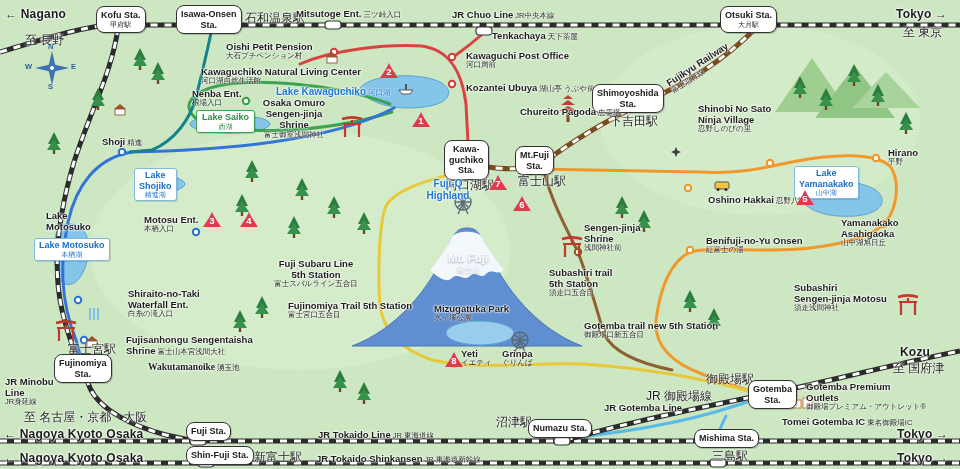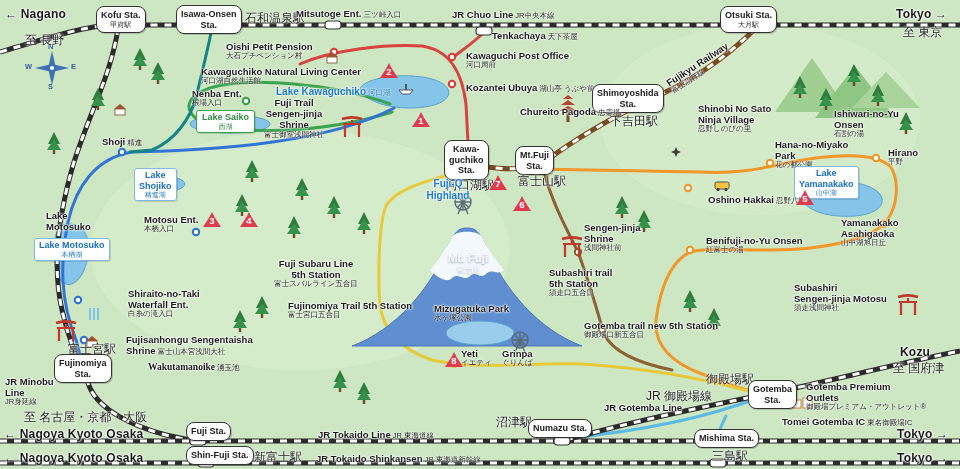--- a/index.html
+++ b/index.html
@@ -306,34 +306,29 @@
         <div class="jp">下吉田駅</div>
       </div>
       <div class="label style-plain" style="left: 520px; top: 106px; text-align: right;">
         <div class="en">Chureito Pagoda<span class="jp"> 忠霊塔</span></div>
       </div>
       <div class="label style-plain" style="left: 698px; top: 103px;">
         <div class="en">Shinobi No Sato</div>
         <div class="en">Ninja Village</div>
         <div class="jp">忍野しのびの里</div>
       </div>
-      <div class="label style-plain" style="left: 834px; top: 108px;">
-        <div class="en">Ishiwari-no-Yu</div>
-        <div class="en">Onsen</div>
-        <div class="jp">石割の湯</div>
-      </div>
       <div class="label style-plain" style="left: 192px; top: 88px;">
         <div class="en">Nenba Ent.</div>
         <div class="jp">根場入口</div>
       </div>
       <div class="label style-blue" style="left: 276px; top: 86px;">
         <div class="en">Lake Kawaguchiko<span class="jp"> 河口湖</span></div>
       </div>
       <div class="label style-plain" style="left: 244px; top: 97px; width: 100px; white-space: normal; text-align: center;">
-        <div class="en">Fuji Trail</div>
+        <div class="en">Osaka Omuro</div>
         <div class="en">Sengen-jinja</div>
         <div class="en">Shrine</div>
         <div class="jp">富士御室浅間神社</div>
       </div>
       <div class="label style-greenbox" style="left: 196px; top: 110px;">
         <div class="en">Lake Saiko</div>
         <div class="jp">西湖</div>
       </div>
       <div class="label style-plain" style="left: 102px; top: 136px;">
         <div class="en">Shoji<span class="jp"> 精進</span></div>
@@ -345,25 +340,20 @@
       </div>
       <div class="label style-jp" style="left: 446px; top: 178px;">
         <div class="jp">河口湖駅</div>
       </div>
       <div class="label style-box" style="left: 515px; top: 146px;">
         <div class="en">Mt.Fuji</div>
         <div class="en">Sta.</div>
       </div>
       <div class="label style-jp" style="left: 518px; top: 174px;">
         <div class="jp">富士山駅</div>
-      </div>
-      <div class="label style-plain" style="left: 775px; top: 139px;">
-        <div class="en">Hana-no-Miyako</div>
-        <div class="en">Park</div>
-        <div class="jp">花の都公園</div>
       </div>
       <div class="label style-plain" style="left: 888px; top: 147px;">
         <div class="en">Hirano</div>
         <div class="jp">平野</div>
       </div>
       <div class="label style-bluebox" style="left: 134px; top: 168px;">
         <div class="en">Lake</div>
         <div class="en">Shojiko</div>
         <div class="jp">精進湖</div>
       </div>

